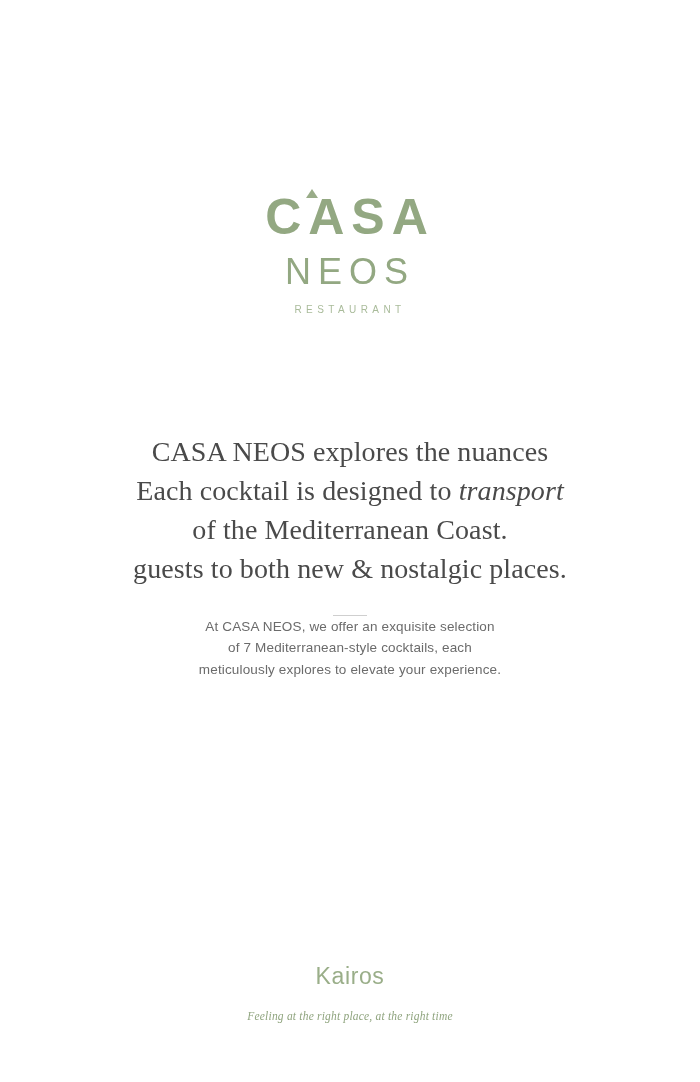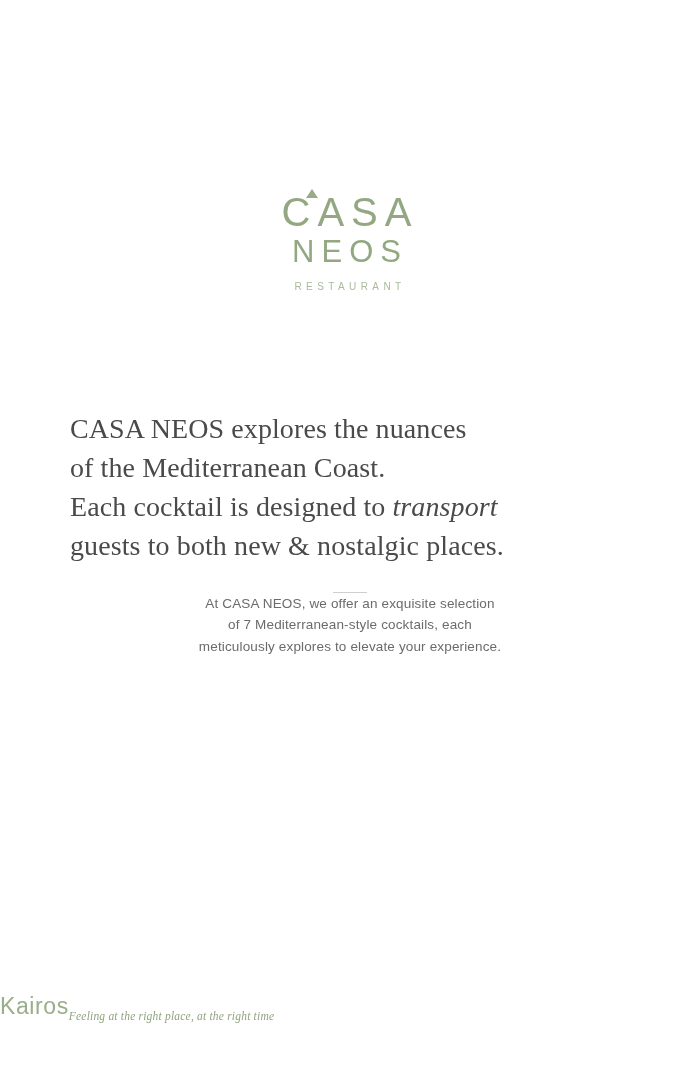--- a/index.html
+++ b/index.html
@@ -39,25 +39,26 @@
     justify-content: center;
   }
   .logo-word {
     font-family: "Liberation Sans", sans-serif;
     color: #93a882;
     font-weight: 300;
     letter-spacing: 7px;
     line-height: 1;
   }
   .logo-casa {
-    font-size: 40px;
+    font-size: 50px;
+    font-weight: bold;
   }
   .logo-neos {
-    font-size: 31px;
-    margin-top: 4px;
+    font-size: 36px;
+    margin-top: 12px;
     letter-spacing: 7px;
   }
   .logo-accent {
     position: absolute;
     left: 50%;
     transform: translateX(-44px);
     top: -3px;
     width: 0;
     height: 0;
     border-left: 6px solid transparent;
@@ -70,20 +71,21 @@
     font-size: 10px;
     letter-spacing: 4.4px;
     color: #a9bb9a;
     font-weight: 400;
   }
 
   
   .headline {
     margin-top: 118px;
     width: 560px;
+    text-align: center;
     font-family: "Liberation Serif", serif;
     font-size: 28px;
     line-height: 1.39;
     color: #4a4a4a;
     letter-spacing: 0.1px;
   }
   .headline em {
     font-style: italic;
   }
 
@@ -104,21 +106,21 @@
     letter-spacing: 0.15px;
   }
 
   
   .footer {
     position: absolute;
     left: 0;
     right: 0;
     bottom: 60px;
     display: flex;
-    flex-direction: row;
+    flex-direction: column;
     align-items: center;
   }
   .footer-title {
     font-family: "Liberation Sans", sans-serif;
     font-weight: 300;
     font-size: 23px;
     color: #9aae89;
     letter-spacing: 0.6px;
   }
   .footer-tagline {
@@ -141,24 +143,24 @@
       <span class="logo-word logo-casa">CASA</span>
     </div>
     <div class="logo-line">
       <span class="logo-word logo-neos">NEOS</span>
     </div>
     <div class="logo-sub">RESTAURANT</div>
   </div>
 
   <div class="headline">
     <div>CASA NEOS explores the nuances</div>
-    <div>of the Mediterranean Coast.</div>
     <div>
       <span>Each cocktail is designed to </span><em>transport</em>
     </div>
+    <div>of the Mediterranean Coast.</div>
     <div>guests to both new &amp; nostalgic places.</div>
   </div>
 
   <div class="divider"></div>
 
   <div class="body-copy">
     <div>At CASA NEOS, we offer an exquisite selection</div>
     <div>of 7 Mediterranean-style cocktails, each</div>
     <div>meticulously explores to elevate your experience.</div>
   </div>

